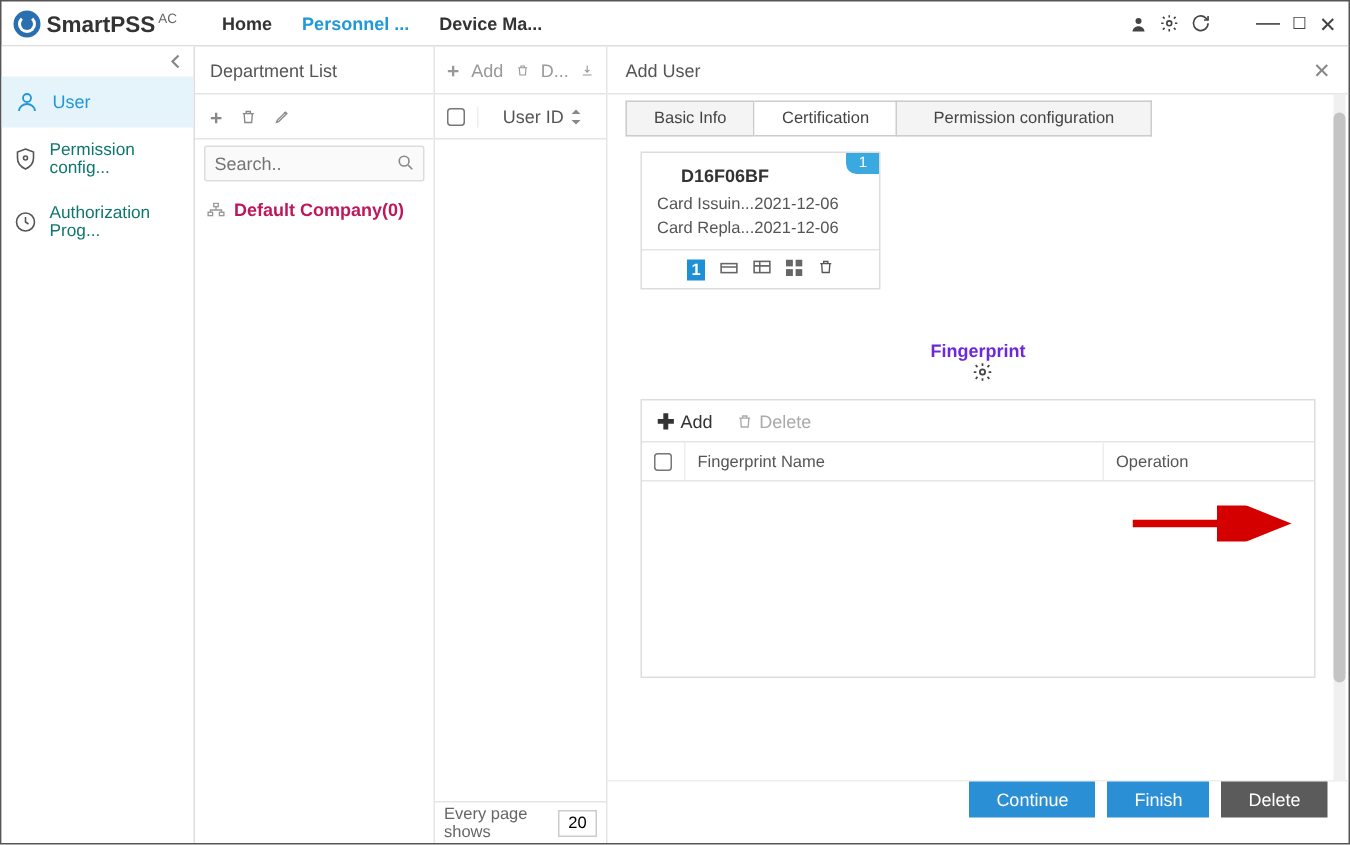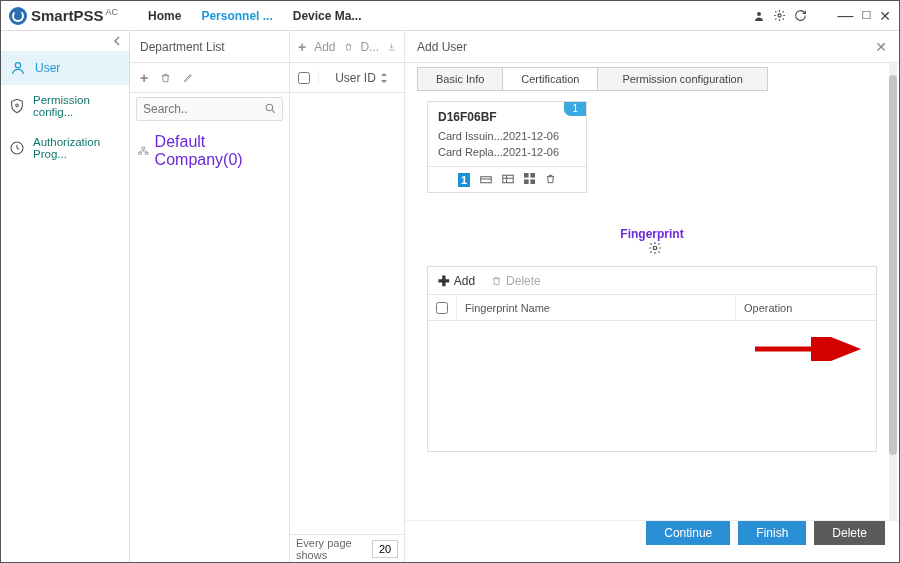--- a/index.html
+++ b/index.html
@@ -30,21 +30,21 @@
 .sidenav .icon-box { width:18px; display:flex; justify-content:center; }
 
 
 .deptcol { width: 160px; border-right: 1px solid #e5e5e5; display:flex; flex-direction:column; }
 .deptcol .header { height: 32px; display:flex; align-items:center; padding:0 10px; border-bottom:1px solid #e5e5e5; color:#555;}
 .deptcol .toolbar { height: 30px; display:flex; align-items:center; padding:0 10px; gap:12px; border-bottom:1px solid #e5e5e5; color:#888;}
 .deptcol .searchwrap { padding: 4px 6px; }
 .deptcol .searchwrap .search { width:100%; height:24px; border:1px solid #ddd; border-radius:2px; padding:0 24px 0 6px; font-size:12px; outline:none; background:#fafafa;}
 .deptcol .searchwrap { position:relative; }
 .deptcol .searchwrap .sicon { position:absolute; right:12px; top:9px; color:#888;}
-.deptcol .tree { padding: 8px 8px; color:#6d28d9; font-size:16px;}
+.deptcol .tree { padding: 8px 8px; color:#be185d; font-size:12px;font-weight:bold;}
 .deptcol .tree .node { display:flex; align-items:center; gap:6px;}
 
 
 .usercol { width: 115px; border-right: 1px solid #e5e5e5; display:flex; flex-direction:column; }
 .usercol .toolbar { height: 32px; display:flex; align-items:center; padding:0 8px; gap:8px; border-bottom:1px solid #e5e5e5; color:#999;}
 .usercol .toolbar .addlbl { font-size:12px;}
 .usercol .thead { height:30px; display:flex; align-items:center; border-bottom:1px solid #e5e5e5;}
 .usercol .thead .chk { width:28px; display:flex; justify-content:center;}
 .usercol .thead .col { flex:1; display:flex; align-items:center; justify-content:center; gap:4px; border-left:1px solid #eee; font-size:12px; color:#555;}
 .usercol .body { flex:1; }
@@ -59,21 +59,21 @@
 .panel .tabs { height:32px; display:flex; align-items:center; padding:0 12px; gap:0; }
 .panel .tabs .tab { height:24px; padding:0 18px; font-size:11px; display:flex; align-items:center; border:1px solid #ccc; cursor:pointer; color:#444; background:#f4f4f4;}
 .panel .tabs .tab + .tab { border-left:none; }
 .panel .tabs .tab.active { background:#fff; }
 .panel-content { flex:1; overflow:auto; padding: 6px 22px 10px 22px; position:relative;}
 
 
 .card { width:160px; border:1px solid #ddd; background:#fff; }
 .card .cardbody { padding:8px 10px 6px 10px; position:relative;}
 .card .badge { position:absolute; top:0; right:0; background:#39a9e0; color:#fff; font-size:10px; padding:0 8px; height:14px; line-height:14px; border-bottom-left-radius:7px;}
-.card .title { font-weight:bold; font-size:12px; margin-bottom:4px;}
+.card .title { font-weight:bold; font-size:12px; margin-bottom:4px;margin-left:16px;}
 .card .row { display:flex; font-size:11px; color:#555; line-height:16px;}
 .card .cbar { height:26px; border-top:1px solid #e5e5e5; display:flex; align-items:center; justify-content:center; gap:10px; color:#666; background:#fff;}
 .card .cbar .ci { font-size:11px; cursor:pointer;}
 .card .cbar .ci.active { color:#1e90d6; font-weight:bold;}
 
 
 .section-title { display:flex; align-items:center; justify-content:space-between; margin-top:34px; color:#6d28d9; font-weight:bold; font-size:12px;flex-direction:column;}
 .gearbtn { color:#555; cursor:pointer; font-size:14px; margin-right: -6px;}
 .arrow { position:absolute; right:34px; top:242px; pointer-events:none;}
 

